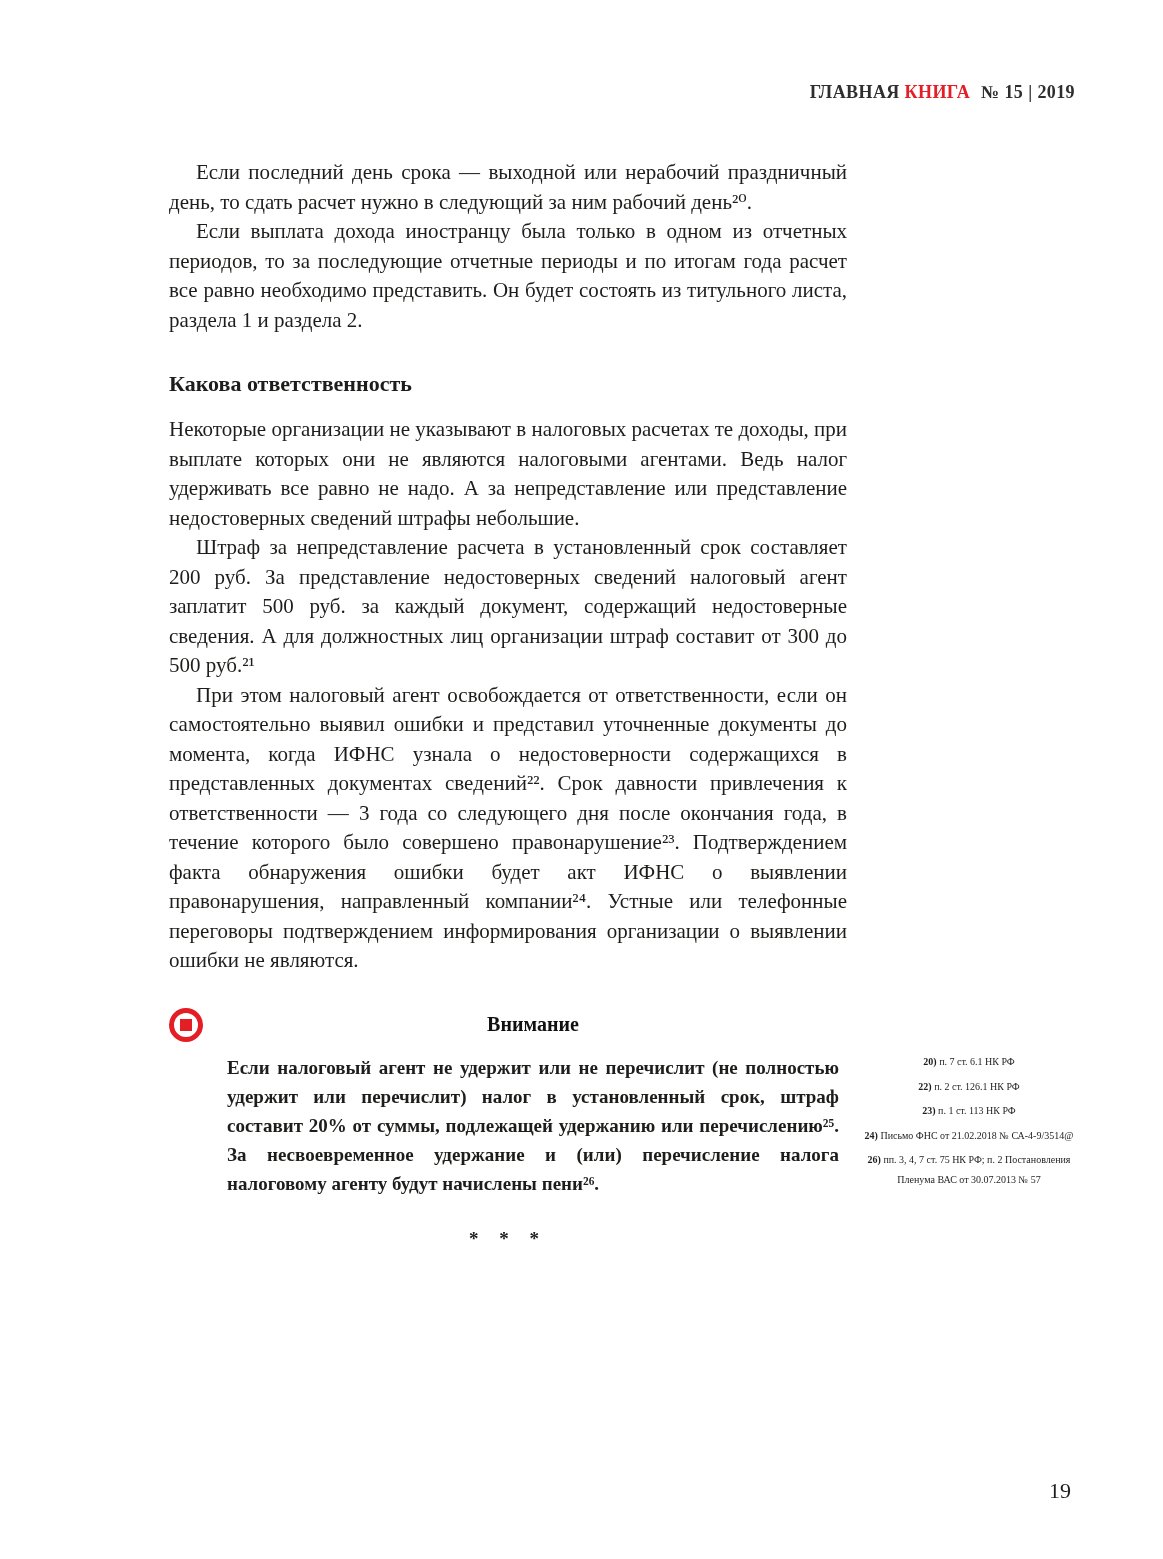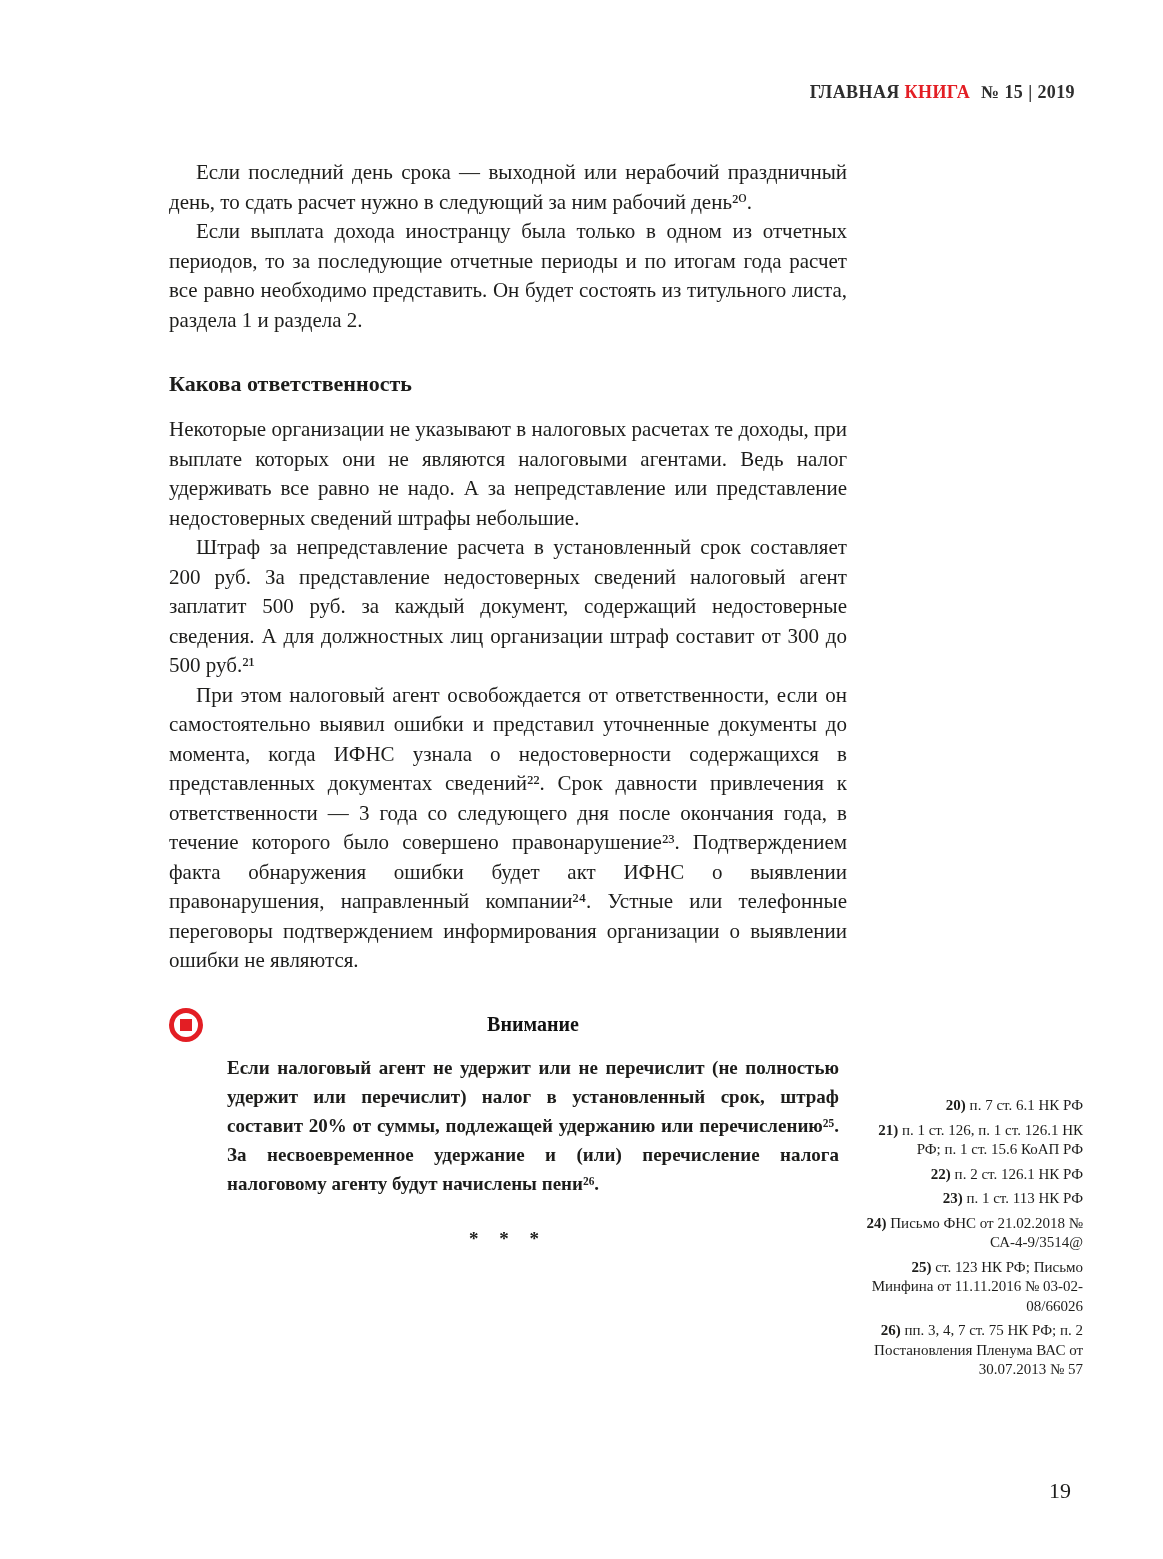--- a/index.html
+++ b/index.html
@@ -99,25 +99,25 @@
     font-size: 19px;
     font-weight: 700;
     letter-spacing: 8px;
     color: #1d1d1b;
   }
 
   
   .footnotes {
     position: absolute;
     left: 855px;
-    top: 1096px;
+    top: 1052px;
     width: 228px;
-    font-size: 15px;
+    font-size: 10px;
     line-height: 19.5px;
-    text-align: right;
+    text-align: center;
     color: #1d1d1b;
   }
   .footnote { margin-bottom: 5px; }
   .footnote .fn-num { font-weight: 700; }
 
   .page-number {
     position: absolute;
     top: 1478px;
     right: 92px;
     font-size: 22px;
@@ -162,40 +162,32 @@
 
 
   </div>
 
   <div class="footnotes">
     <div class="footnote">
       <span class="fn-num">20)</span>
       <span class="fn-text">п. 7 ст. 6.1 НК РФ</span>
     </div>
     <div class="footnote">
-      <span class="fn-num">21)</span>
-      <span class="fn-text">п. 1 ст. 126, п. 1 ст. 126.1 НК РФ; п. 1 ст. 15.6 КоАП РФ</span>
-    </div>
-    <div class="footnote">
       <span class="fn-num">22)</span>
       <span class="fn-text">п. 2 ст. 126.1 НК РФ</span>
     </div>
     <div class="footnote">
       <span class="fn-num">23)</span>
       <span class="fn-text">п. 1 ст. 113 НК РФ</span>
     </div>
     <div class="footnote">
       <span class="fn-num">24)</span>
       <span class="fn-text">Письмо ФНС от 21.02.2018 № СА-4-9/3514@</span>
     </div>
     <div class="footnote">
-      <span class="fn-num">25)</span>
-      <span class="fn-text">ст. 123 НК РФ; Письмо Минфина от 11.11.2016 № 03-02-08/66026</span>
-    </div>
-    <div class="footnote">
       <span class="fn-num">26)</span>
       <span class="fn-text">пп. 3, 4, 7 ст. 75 НК РФ; п. 2 Постановления Пленума ВАС от 30.07.2013 № 57</span>
     </div>
   </div>
 
   <div class="page-number">19</div>
 
 </div>
 
 </body></html>

